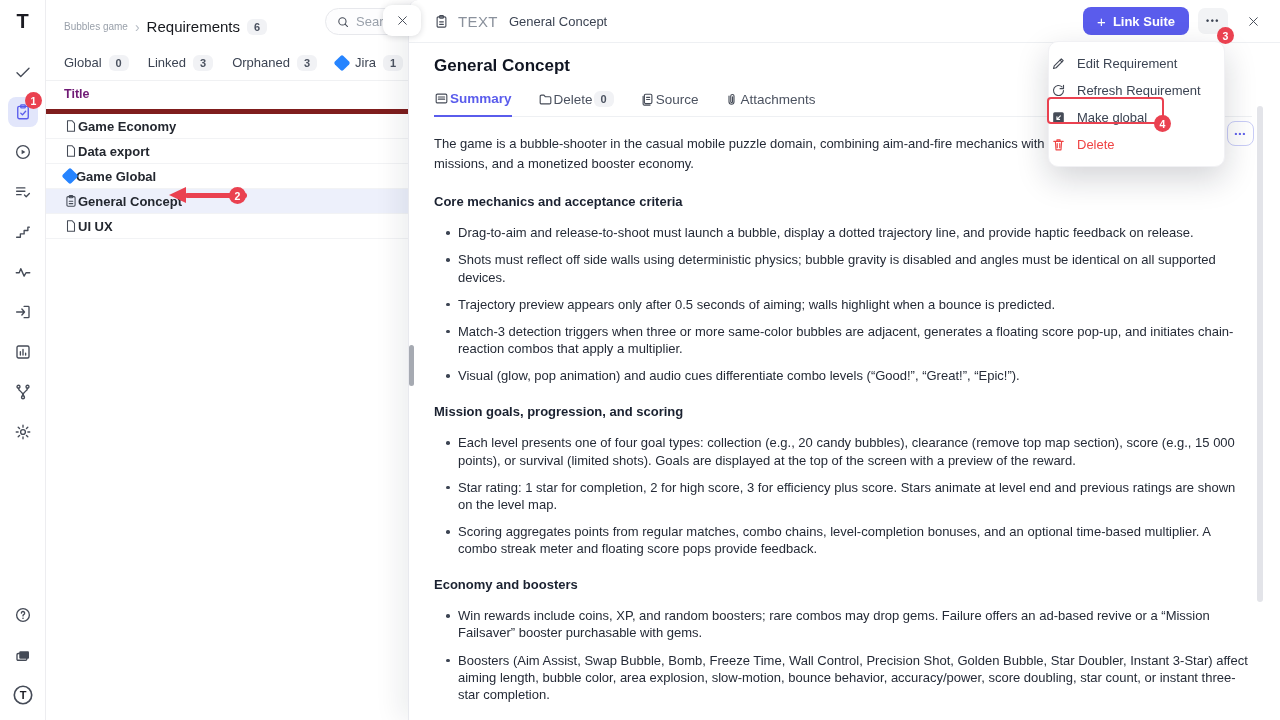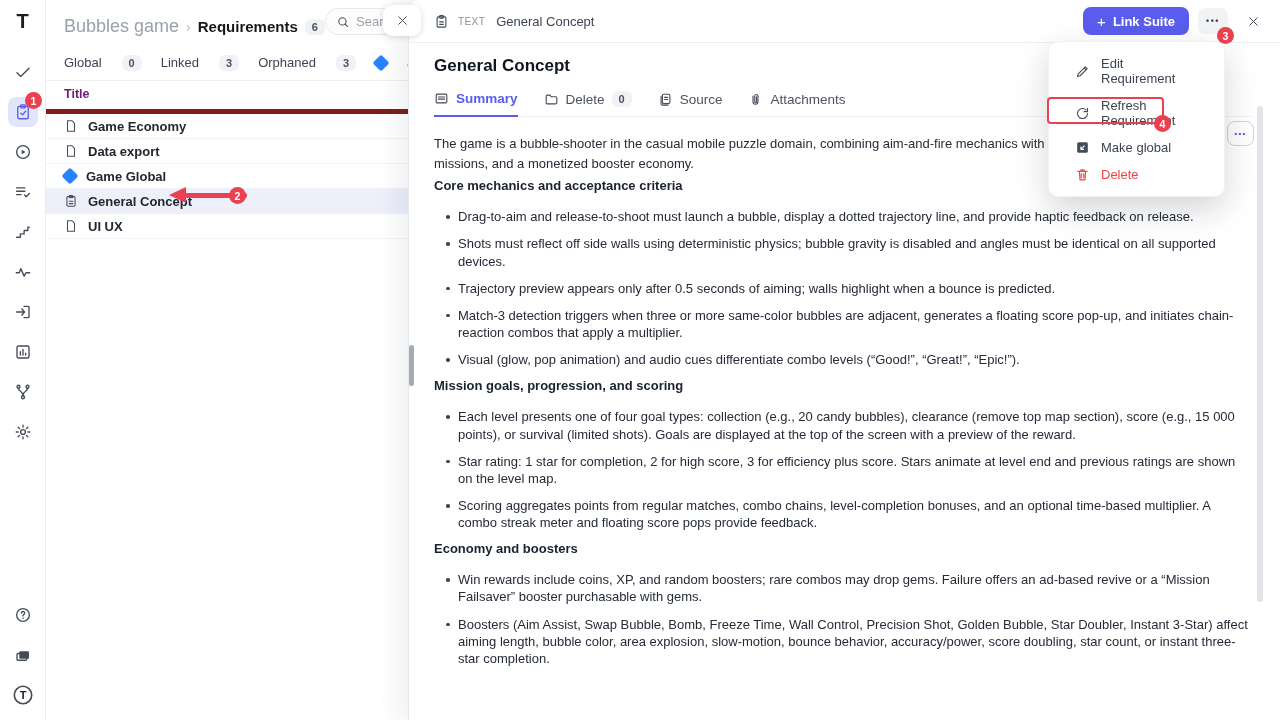--- a/index.html
+++ b/index.html
@@ -16,77 +16,77 @@
   .rail-item { width:30px; height:30px; display:flex; align-items:center; justify-content:center;
     border-radius:8px; position:relative; cursor:pointer; }
   .rail-item.active { background:#e2e6fb; }
   .rail-item.active .ic { stroke:#5a5cec; }
   .rail-bottom { position:absolute; bottom:10px; left:0; width:46px; display:flex;
     flex-direction:column; align-items:center; gap:10px; }
 
   
   .list-panel { position:absolute; left:46px; top:0; width:362px; height:720px; background:#fff; z-index:1; }
   .crumbs { display:flex; align-items:center; gap:7px; padding:13px 0 0 18px; height:40px; }
-  .crumb-project { font-size:18px; color:#9aa1ab; }
+  .crumb-project { font-size:10px; color:#9aa1ab; }
   .crumb-sep { font-size:14px; color:#b6bcc4; }
-  .crumb-page { font-size:15px; font-weight:700; color:#16181d; }
+  .crumb-page { font-size:15px; font-weight:400; color:#16181d; }
   .pill { background:#f1f2f5; color:#4b5260; border-radius:6px; font-size:11px; padding:2px 7px; font-weight:600; }
   .search-box { position:absolute; left:279px; top:8px; width:118px; height:27px; border:1px solid #e7e8ec;
     border-radius:14px; background:#fdfdfe; display:flex; align-items:center; gap:6px; padding:0 10px; }
   .search-box input { border:none; outline:none; background:transparent; width:70px; font-size:13px; color:#3c4453; }
   .search-box input::placeholder { color:#9aa1ab; }
   .filters { display:flex; align-items:center; gap:19px; padding:0 0 0 18px; height:36px; margin-top:5px;
     border-bottom:1px solid #f0f1f3; white-space:nowrap; overflow:hidden; }
-  .filter { display:flex; align-items:center; gap:20px; font-size:13px; color:#3c4453; cursor:pointer; }
+  .filter { display:flex; align-items:center; gap:7px; font-size:13px; color:#3c4453; cursor:pointer; }
   .jira-diamond { width:12px; height:12px; background:#2684ff; transform:rotate(45deg); border-radius:2px; }
   .table-head { padding:6px 0 8px 18px; font-size:12.5px; font-weight:700; color:#701a75;
     border-bottom:5px solid #7f1d1d; }
-  .trow { display:flex; align-items:center; gap:10px; height:25px; padding-left:18px;
+  .trow { display:flex; align-items:center; height:25px; padding-left:18px;
     border-bottom:1px solid #f2f3f5; font-size:13px; font-weight:600; color:#23272f; cursor:pointer; }
   .trow.selected { background:#edf0fb; }
 
   
   .drawer { position:absolute; left:408px; top:0; width:872px; height:720px; background:#fff; z-index:2;
     border-left:1px solid #e8e9ee; border-top-left-radius:10px; box-shadow:-10px 0 26px rgba(20,24,40,.07); }
   .drawer-header { height:43px; border-bottom:1px solid #eef0f3; display:flex; align-items:center;
     padding:0 16px 0 25px; gap:9px; }
-  .dh-type { font-size:10px; color:#8a919c; letter-spacing:.4px; }
+  .dh-type { font-size:15px; color:#8a919c; letter-spacing:.4px; }
   .dh-title { font-size:13px; color:#3c4453; margin-left:2px; }
   .dh-spacer { flex:1; }
   .btn-link-suite { background:#5a5cec; color:#fff; border:none; border-radius:8px; height:28px;
     padding:0 14px; font-size:13px; font-weight:600; display:flex; align-items:center; gap:7px; cursor:pointer; }
   .btn-more { width:30px; height:26px; background:#f2f3f5; border:none; border-radius:7px; color:#3c4453;
     font-size:9px; letter-spacing:1.5px; font-weight:700; cursor:pointer; }
   .btn-close { background:none; border:none; cursor:pointer; padding:4px; margin-left:6px; }
 
   .drawer-body { padding:13px 28px 0 25px; }
   .doc-title { font-size:17px; font-weight:700; color:#101522; }
   .tabs { display:flex; gap:26px; margin-top:15px; border-bottom:1px solid #eef0f3; }
-  .tab { display:flex; align-items:center; gap:7px; font-size:13.5px; color:#4b5260;
+  .tab { display:flex; align-items:center; gap:1px; font-size:13.5px; color:#4b5260;
     padding-bottom:9px; cursor:pointer; }
   .tab.active { color:#5a5cec; font-weight:600; border-bottom:2.5px solid #5a5cec; margin-bottom:-1px; }
   .meta { margin-top:13px; font-size:12px; color:#9aa1ab; display:flex; gap:9px; }
 
   .doc { font-size:13px; color:#252b37; }
   .doc .intro { margin-top:17px; line-height:1.55; }
-  .doc h3 { font-size:13px; font-weight:700; color:#1a2130; margin:4px 0 15px; }
+  .doc h3 { font-size:13px; font-weight:700; color:#1a2130; margin:20px 0 15px; }
   .doc ul { list-style:none; }
   .doc li { position:relative; padding-left:24px; margin-bottom:10px; line-height:1.32; }
   .doc li::before { content:""; position:absolute; left:12px; top:7px; width:3.5px; height:3.5px;
     border-radius:50%; background:#3c4453; }
 
   
   .float-close { position:absolute; left:383px; top:5px; width:38px; height:31px; background:#fff;
     border:none; border-radius:9px; box-shadow:0 1px 6px rgba(20,24,40,.16); z-index:3; cursor:pointer;
     display:flex; align-items:center; justify-content:center; }
 
   
   .menu { position:absolute; left:1048px; top:41px; width:177px; background:#fff; border-radius:10px;
     border:1px solid #f1f1f4; box-shadow:0 12px 32px rgba(16,24,40,.18); padding:8px 0; z-index:4; }
-  .menu-item { display:flex; align-items:center; gap:11px; padding:6px 26px; font-size:13px;
+  .menu-item { display:flex; align-items:center; gap:11px; padding:6px 2px; font-size:13px;
     color:#3c4453; cursor:pointer; }
   .menu-item.danger { color:#ef4444; }
   .menu-item.danger .ic { stroke:#ef4444; }
 
   
   .content-more { position:absolute; left:1227px; top:121px; width:27px; height:25px; background:#fff;
     border:1px solid #c9cdf7; border-radius:8px; color:#5a5cec; font-size:8px; letter-spacing:1.2px;
     font-weight:700; z-index:2; cursor:pointer; }
 
   

